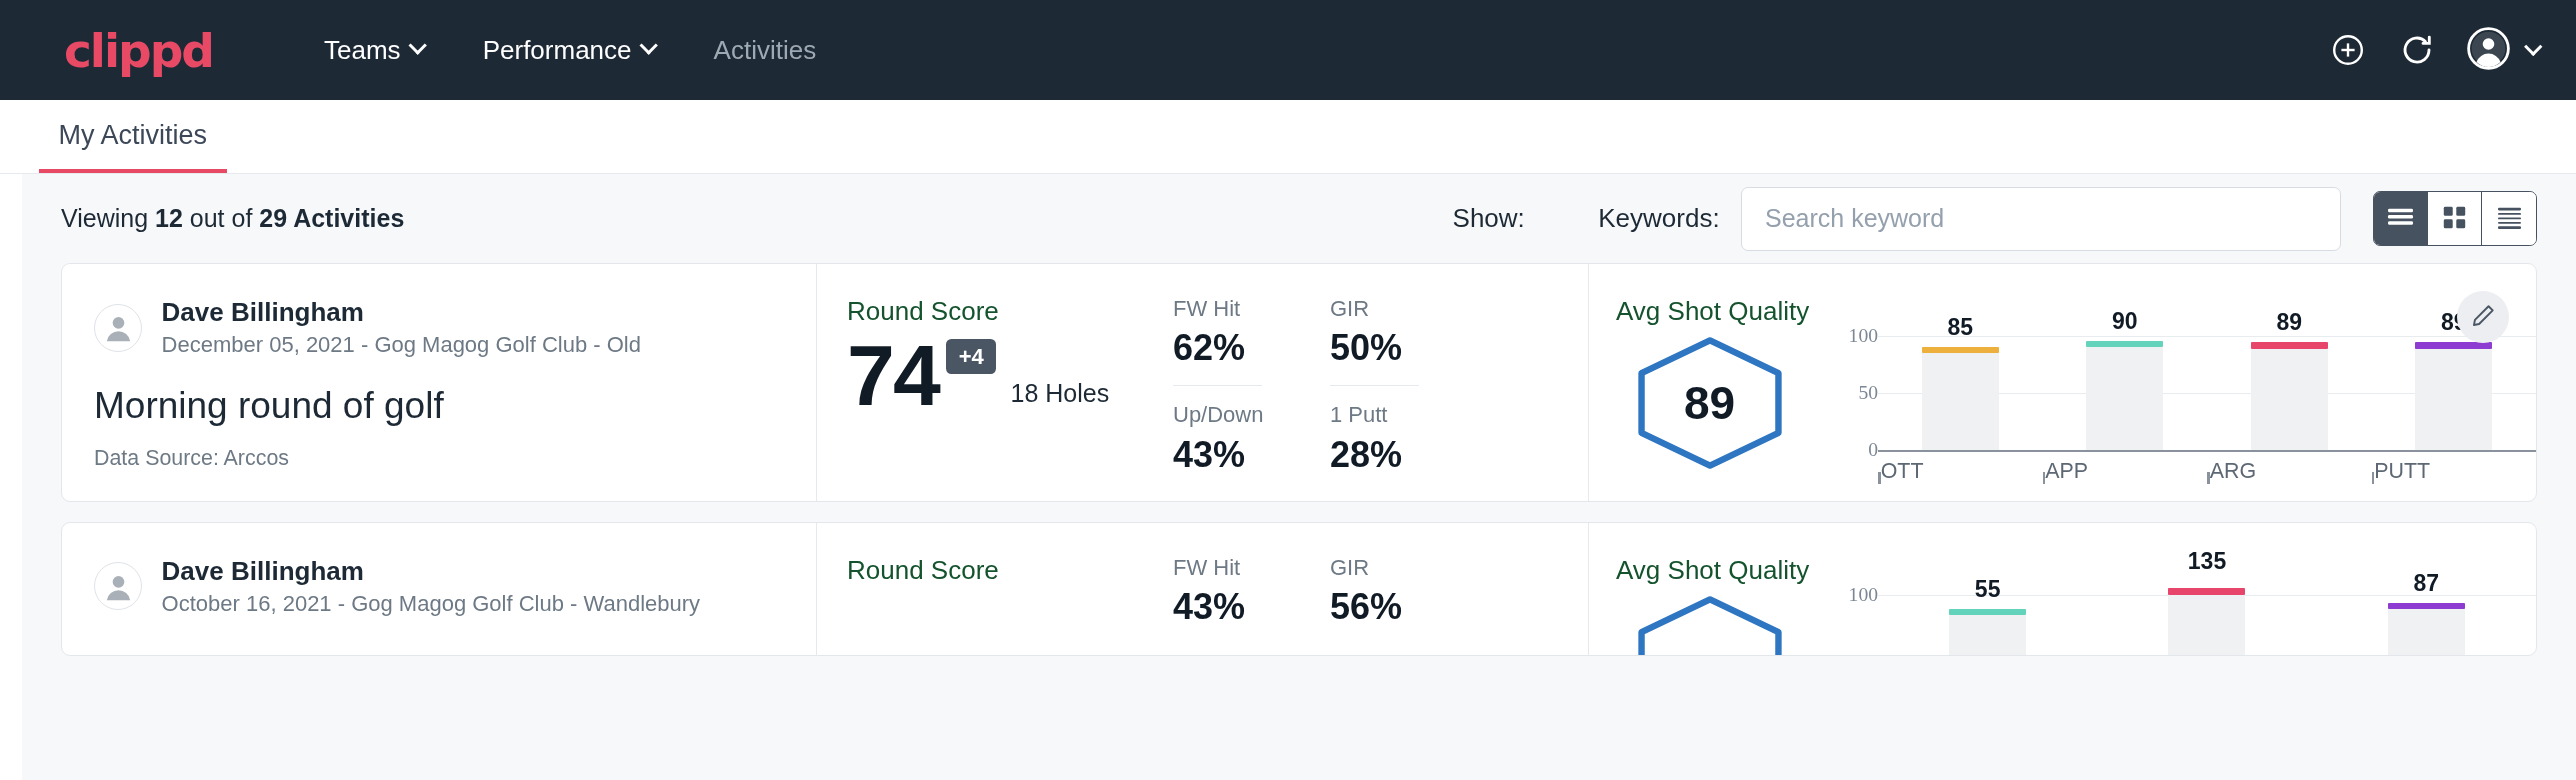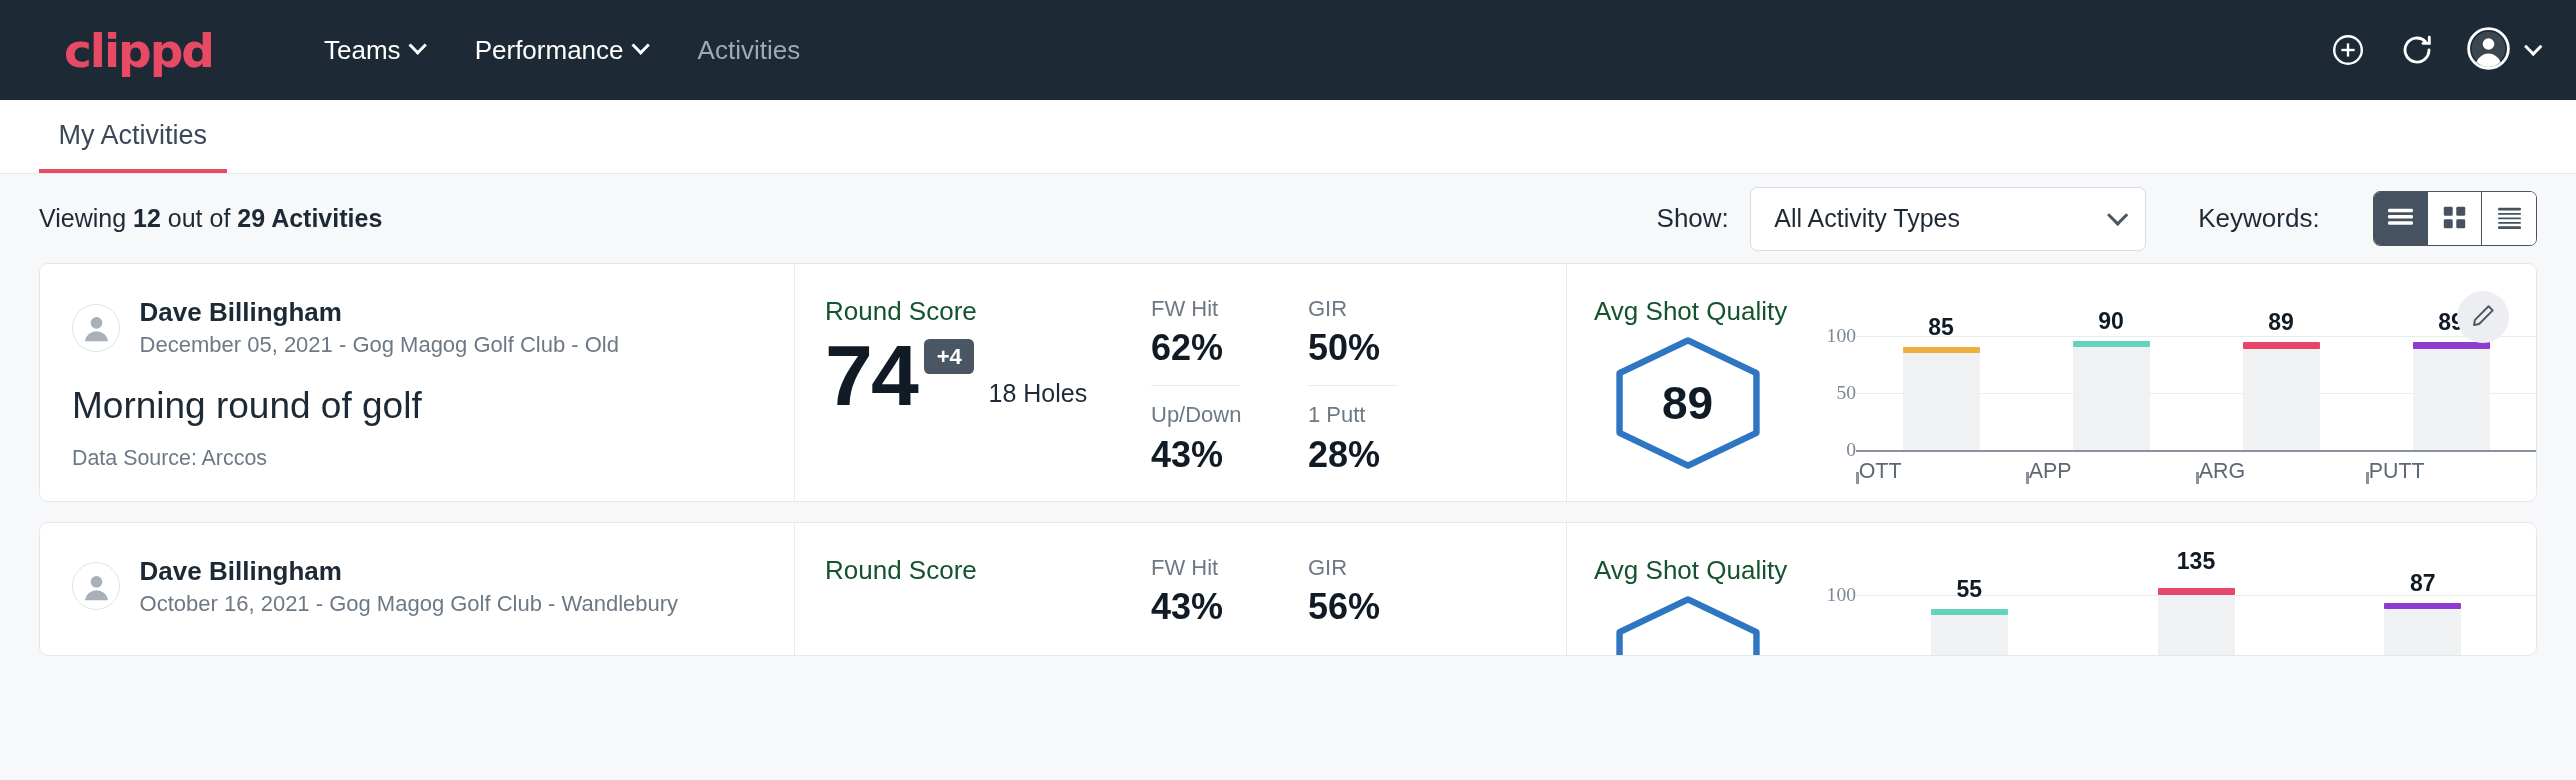--- a/index.html
+++ b/index.html
@@ -21,21 +21,21 @@
   }
   .logo {
     font-size: 47px;
     font-weight: 700;
     color: #e84a66;
     letter-spacing: -2px;
     line-height: 1;
     margin-right: 86px;
     font-family: "DejaVu Sans", sans-serif;
   }
-  .nav-items { display: flex; align-items: center; gap: 0; }
+  .nav-items { display: flex; align-items: center; gap: 8px; }
   .nav-item {
     display: flex; align-items: center; gap: 10.7px;
     color: #ffffff;
     font-size: 26px;
     padding: 0 25px;
     cursor: pointer;
     white-space: nowrap;
   }
   .nav-item.dim { color: #9fa9b3; }
   .chev {
@@ -74,21 +74,21 @@
   .tab {
     font-size: 27px;
     color: #3c4858;
     padding: 0 19.6px 18px 19.6px;
     border-bottom: 4.5px solid transparent;
     cursor: pointer;
   }
   .tab.active { border-bottom-color: #e84a66; }
 
   
-  .page { background: #f7f8fa; height: 606px; padding: 0 39px; }
+  .page { background: #f7f8fa; height: 606px; padding: 0 39px; margin-left: 22px; }
 
   .toolbar {
     height: 89px;
     display: flex; align-items: center;
   }
   .viewing { font-size: 25px; color: #1d2a36; }
   .viewing b { font-weight: 700; }
   .tb-spacer { flex: 1; }
   .tb-label { font-size: 26px; color: #1d2a36; margin-right: 21.4px; white-space: nowrap; }
   .select {
@@ -292,26 +292,23 @@
 </div>
 
 <div class="page">
 
   <div class="toolbar">
     <div class="viewing"><span>Viewing </span><b>12</b><span> out of </span><b>29 Activities</b></div>
 
     <div class="tb-spacer"></div>
 
     <div class="tb-label">Show:</div>
-    <div class="select">
-      <span>All Activity Types</span>
-      <span class="sel-chev"></span>
-    </div>
 
     <div class="tb-label kw-label">Keywords:</div>
+    <input class="search" type="text" placeholder="Search keyword" style="">
 
     <div class="viewtoggle">
       <div class="vt active">
         <span>
           <svg width="27" height="19.6" viewBox="0 0 30 22">
             <rect x="1" y="2" width="28" height="4" rx="1.5" fill="#ffffff"></rect>
             <rect x="1" y="9" width="28" height="4" rx="1.5" fill="#ffffff"></rect>
             <rect x="1" y="16" width="28" height="4" rx="1.5" fill="#ffffff"></rect>
           </svg>
         </span>

